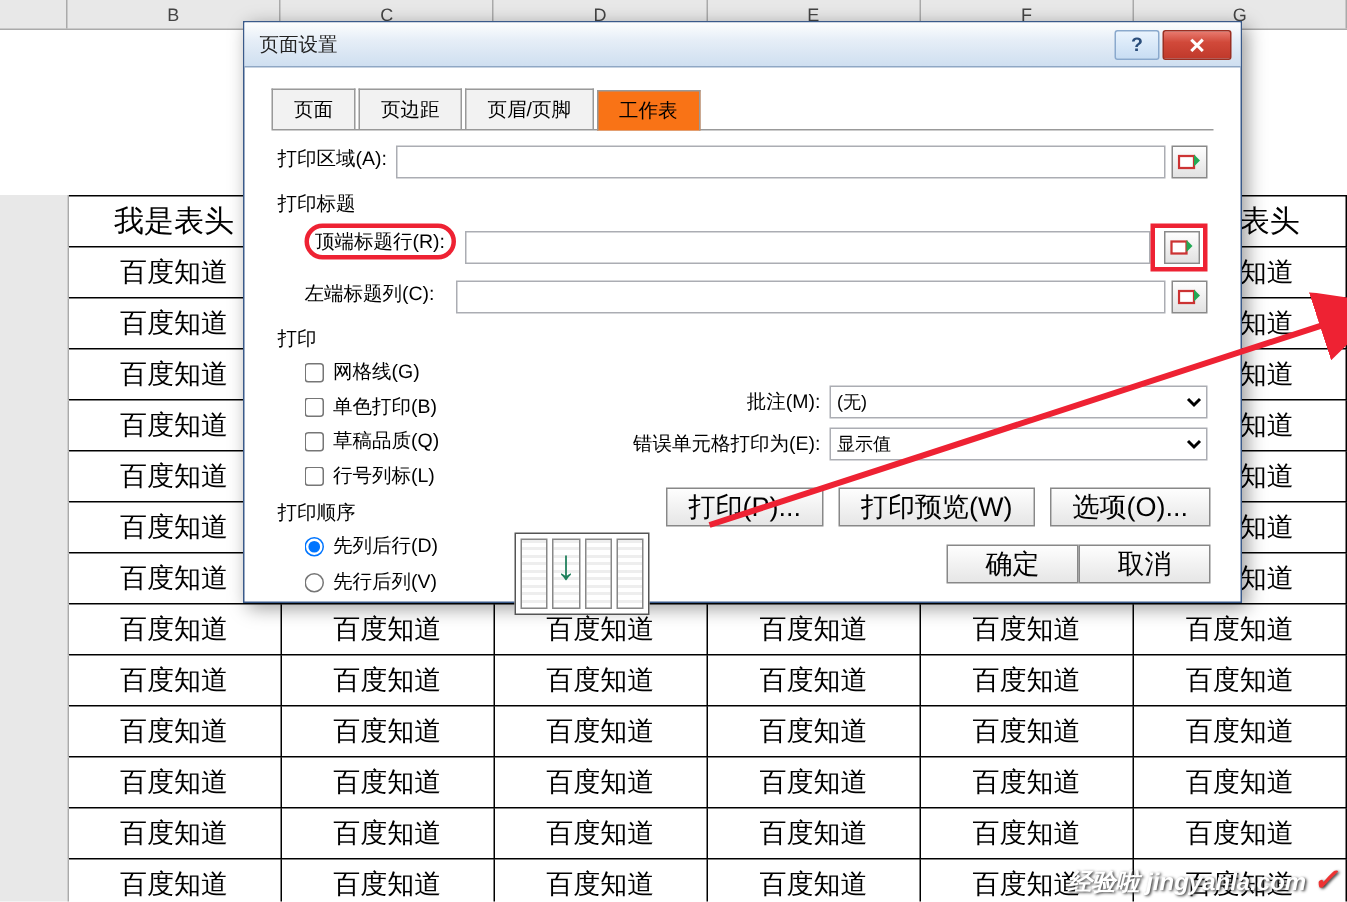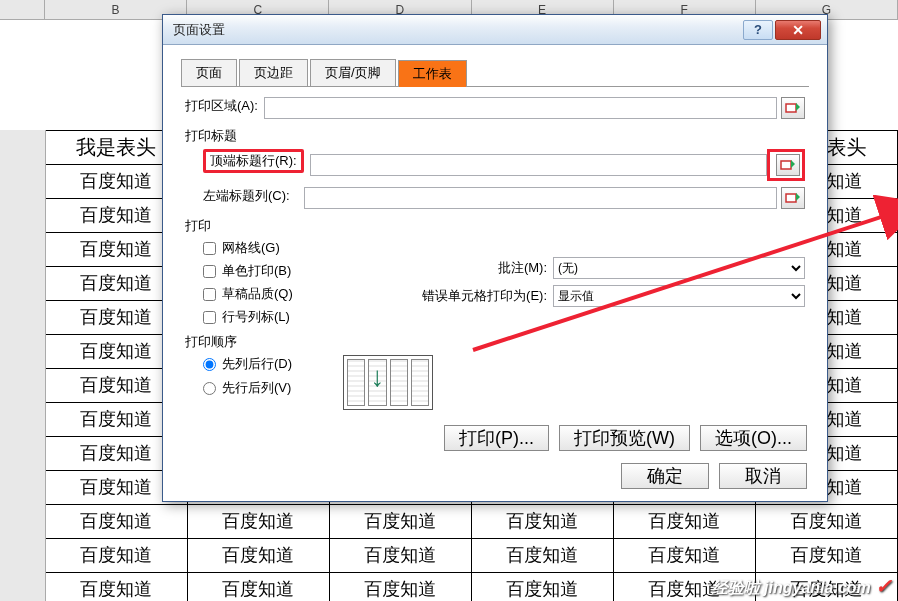--- a/index.html
+++ b/index.html
@@ -8,21 +8,21 @@
     
     .sheet { position: absolute; top: 0; left: 0; width: 100%; height: 100%; }
     .col-headers { height: 20px; border-bottom: 1px solid #aaa; background: #e8e8e8; display: flex; }
     .col-headers .colh { flex: 1; border-right: 1px solid #aaa; text-align: center; font-size: 12px; line-height: 20px; color: #444; }
     .sheet-body { }
     .sheet-body table { border-collapse: collapse; width: 100%; }
     .sheet-body td { border: 1px solid #000; height: 34px; text-align: center; font-size: 18px; font-family: SimSun, serif; padding: 0 4px; white-space: nowrap; }
     .sheet-body tr.header-row td { font-size: 20px; }
     
     
-    .dialog { position: absolute; left: 162px; top: 14px; width: 666px; height: 488px; background: #fff; border: 1px solid #3a5a8a; box-shadow: 3px 3px 12px rgba(0,0,0,0.4); }
+    .dialog { position: absolute; left: 162px; top: 14px; width: 666px; height: 388px; background: #fff; border: 1px solid #3a5a8a; box-shadow: 3px 3px 12px rgba(0,0,0,0.4); }
     .titlebar { height: 30px; background: linear-gradient(#fdfefe, #e6eef7 40%, #cfdff0); display: flex; align-items: center; padding: 0 6px 0 10px; border-bottom: 1px solid #8fa7c4; }
     .titlebar .title { flex: 1; font-size: 13px; color: #222; }
     .tb-btn { width: 30px; height: 20px; margin-left: 2px; border-radius: 2px; display: flex; align-items: center; justify-content: center; }
     .tb-help { background: linear-gradient(#e9f3fd,#c8ddf3); border: 1px solid #8aa9cd; }
     .tb-help::before { content: "?"; color: #2a4d7a; font-weight: bold; font-size: 13px; }
     .tb-close { width: 46px; background: linear-gradient(#e87a6f,#d1493a 40%,#c0392b); border: 1px solid #9a2f22; }
     .tb-close::before { content: "✕"; color: #fff; font-weight: bold; font-size: 14px; }
     
     .dialog-body { padding: 14px 18px 12px 18px; height: calc(100% - 30px); position: relative; }
     
@@ -34,21 +34,21 @@
     .row { display: flex; align-items: flex-start; margin-bottom: 6px; min-height: 24px; }
     .row > label { font-size: 13px; white-space: nowrap; }
     .input-with-btn { display: flex; flex: 1; align-items: center; margin-left: 6px; }
     .input-with-btn input { flex: 1; height: 22px; border: 1px solid #abadb3; padding: 0 4px; font-size: 12px; }
     .ref-btn { width: 24px; height: 22px; margin-left: 4px; border: 1px solid #8a8a8a; background: linear-gradient(#fefefe,#e2e2e2); display: flex; align-items: center; justify-content: center; }
     .ref-btn svg { width: 16px; height: 14px; }
     
     .section-label { font-size: 13px; margin-bottom: 4px; margin-top: 2px; }
     .indent { margin-left: 18px; }
     
-    .hl-ring { border: 3px solid #e23; border-radius: 2px; padding: 0 4px; }
+    .hl-ring { border: 3px solid #e23; border-radius: 12px; padding: 0 4px; }
     .hl-box { border: 3px solid #e23; padding: 2px; }
     
     .print-section { display: flex; }
     .print-left { flex: 0 0 180px; }
     .print-right { flex: 1; padding-top: 18px; }
     .checkrow { display: flex; align-items: center; margin-bottom: 5px; font-size: 13px; }
     .checkrow input { margin-right: 6px; }
     
     .kv { display: flex; align-items: center; margin-bottom: 6px; }
     .kv label { width: 170px; text-align: right; padding-right: 6px; font-size: 13px; }
@@ -58,21 +58,21 @@
     .order-opts { width: 140px; }
     .radiorow { display: flex; align-items: center; margin-bottom: 6px; font-size: 13px; }
     .radiorow input { margin-right: 6px; }
     .order-img { width: 90px; height: 55px; border: 1px solid #555; display: flex; padding: 3px; gap: 3px; background: #fff; }
     .order-img .page { flex: 1; border: 1px solid #888; position: relative; background: repeating-linear-gradient(to bottom, #eee 0, #eee 2px, #fff 2px, #fff 5px); }
     .order-arrow { position: absolute; color: #1e7e5a; font-size: 28px; left: 30%; top: 10%; pointer-events:none; }
     
     .bottom-btns { position: absolute; right: 20px; bottom: 50px; display: flex; gap: 10px; }
     .btn { height: 26px; padding: 0 14px; border: 1px solid #888; background: linear-gradient(#fefefe,#e6e6e6); font-size: 18px; cursor: pointer; }
     
-    .ok-cancel { position: absolute; right: 20px; bottom: 12px; display: flex; gap: 10px; }
+    .ok-cancel { position: absolute; right: 20px; bottom: 12px; display: flex; gap: 0; }
     .ok-cancel .btn { width: 88px; text-align: center; }
     
     
     .red-arrow { position: absolute; left: 300px; top: 150px; width: 470px; height: 170px; pointer-events: none; }
     
     .watermark { position: absolute; right: 6px; bottom: 2px; font-size: 16px; font-style: italic; color: #fff; text-shadow: 1px 1px 2px #333; font-weight: bold; }
     .watermark .ok { color: #e33; font-size: 20px; }
   </style>
 </head>
 <body>

